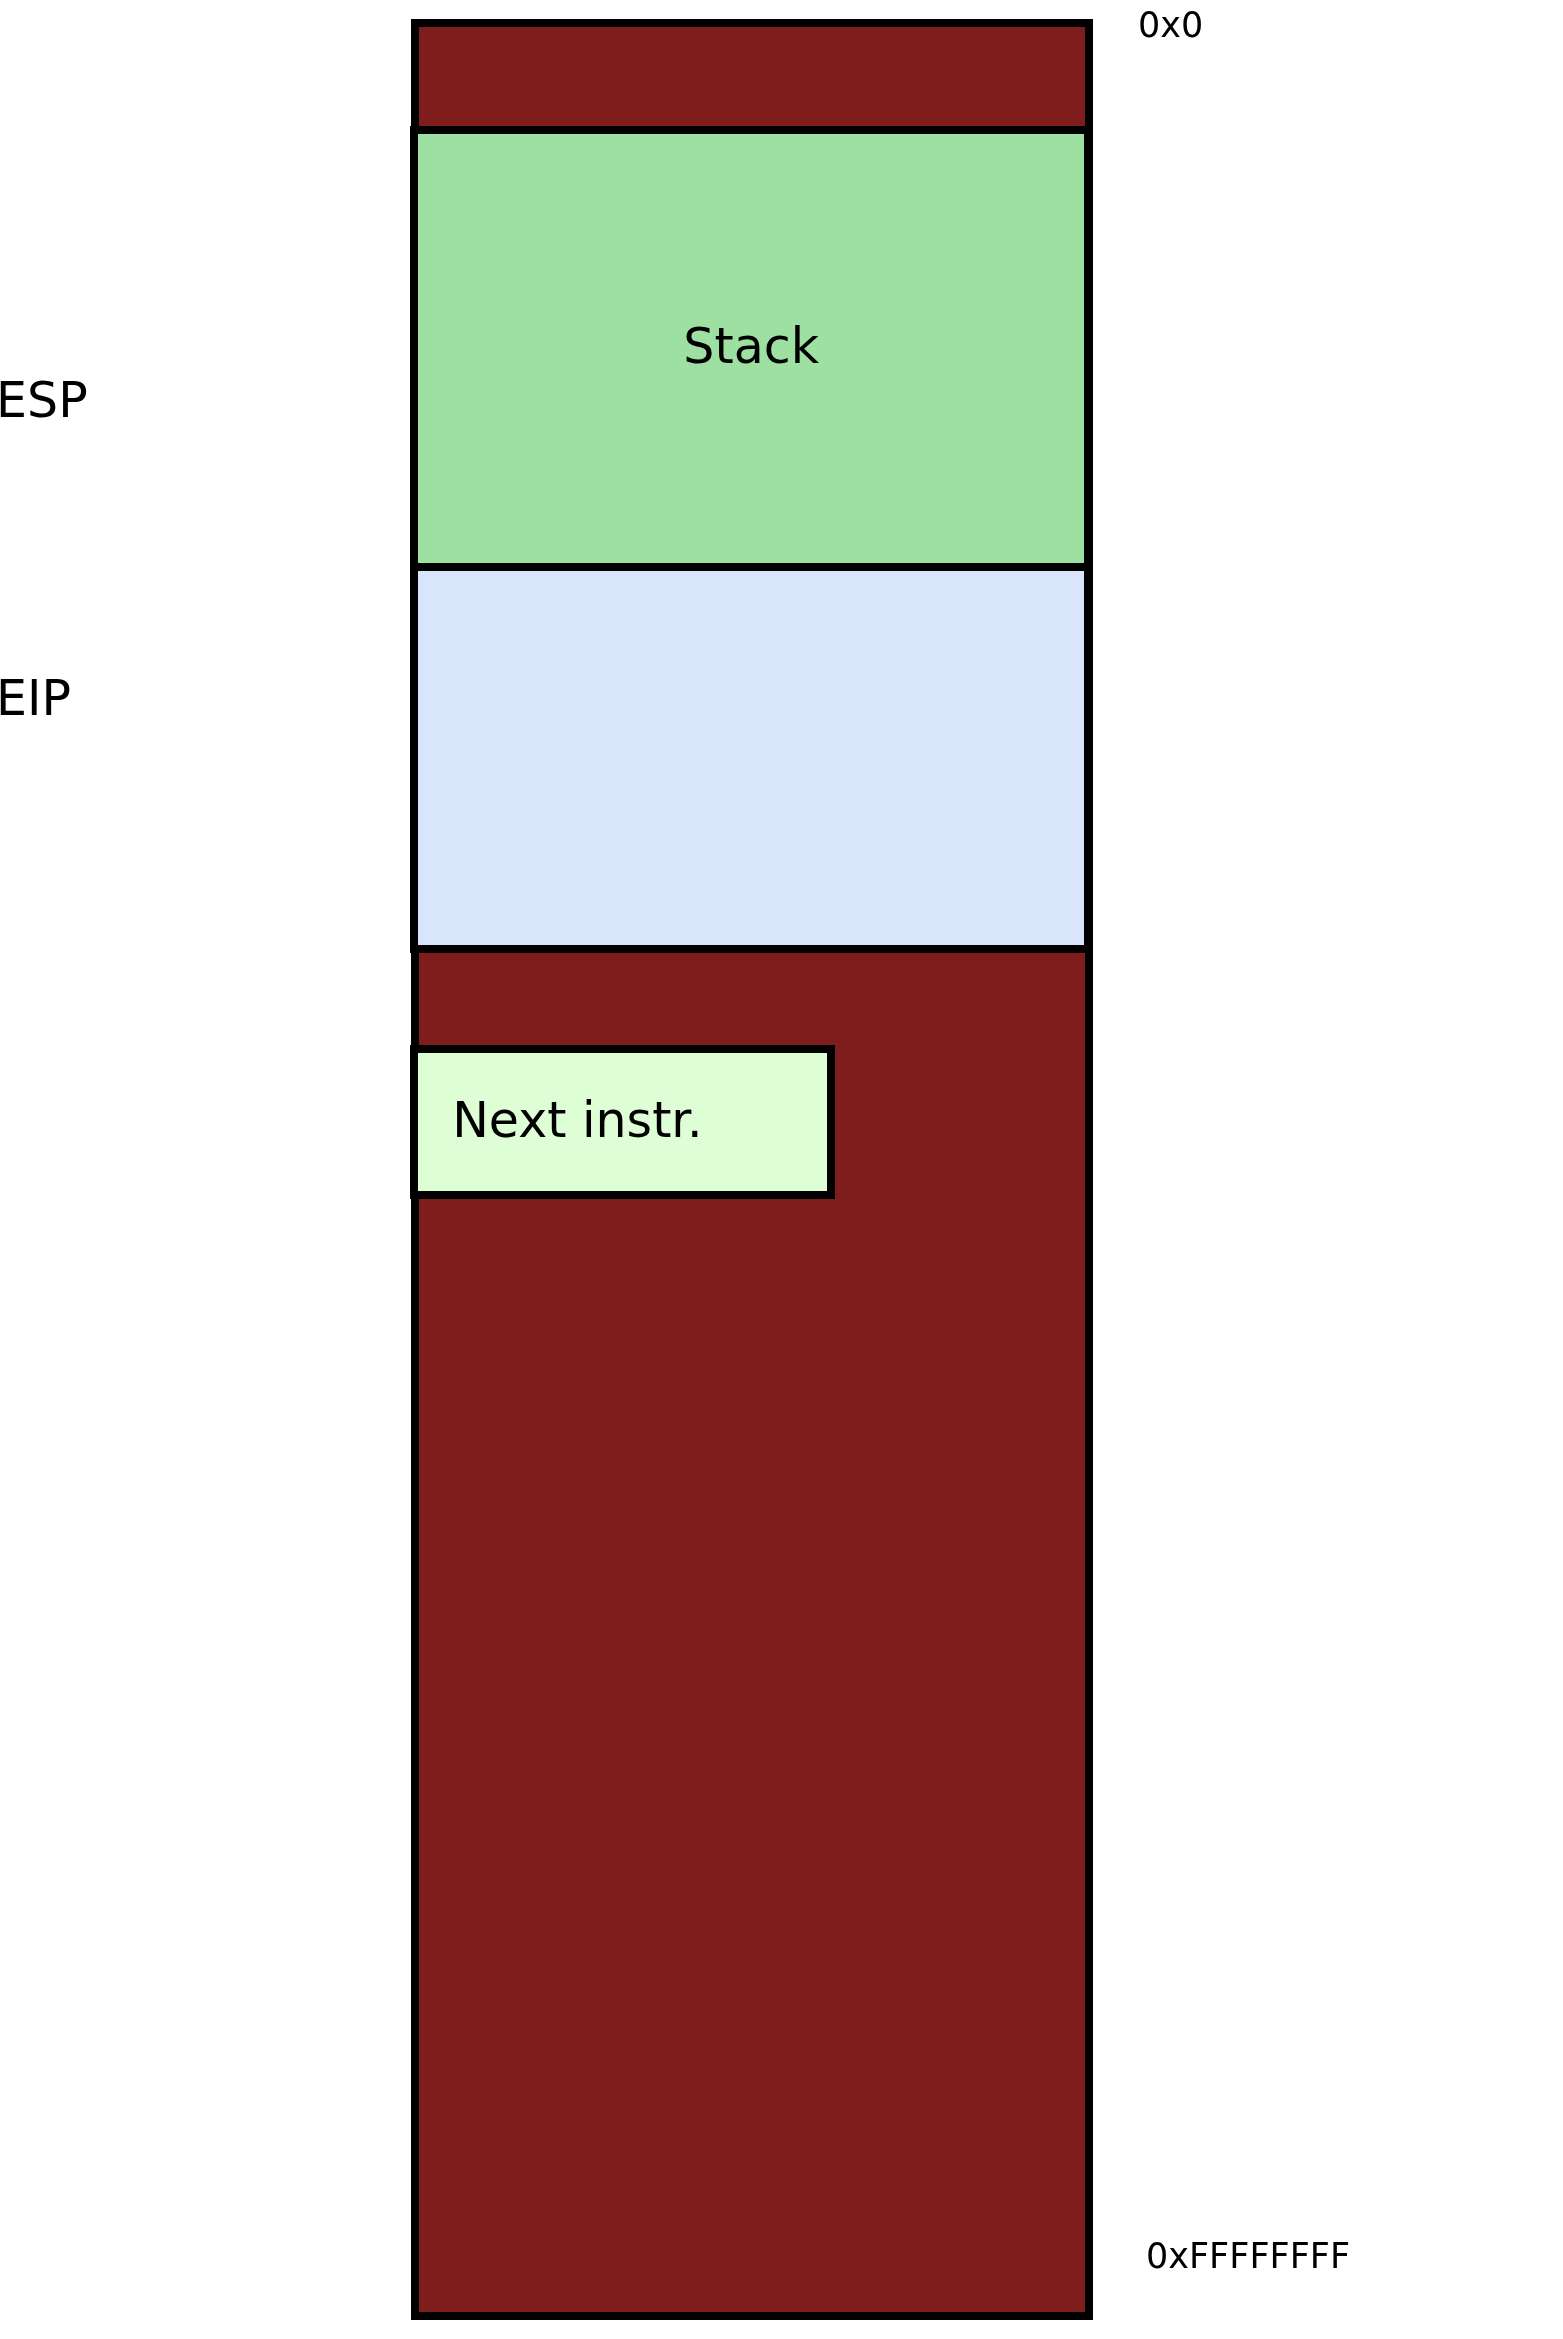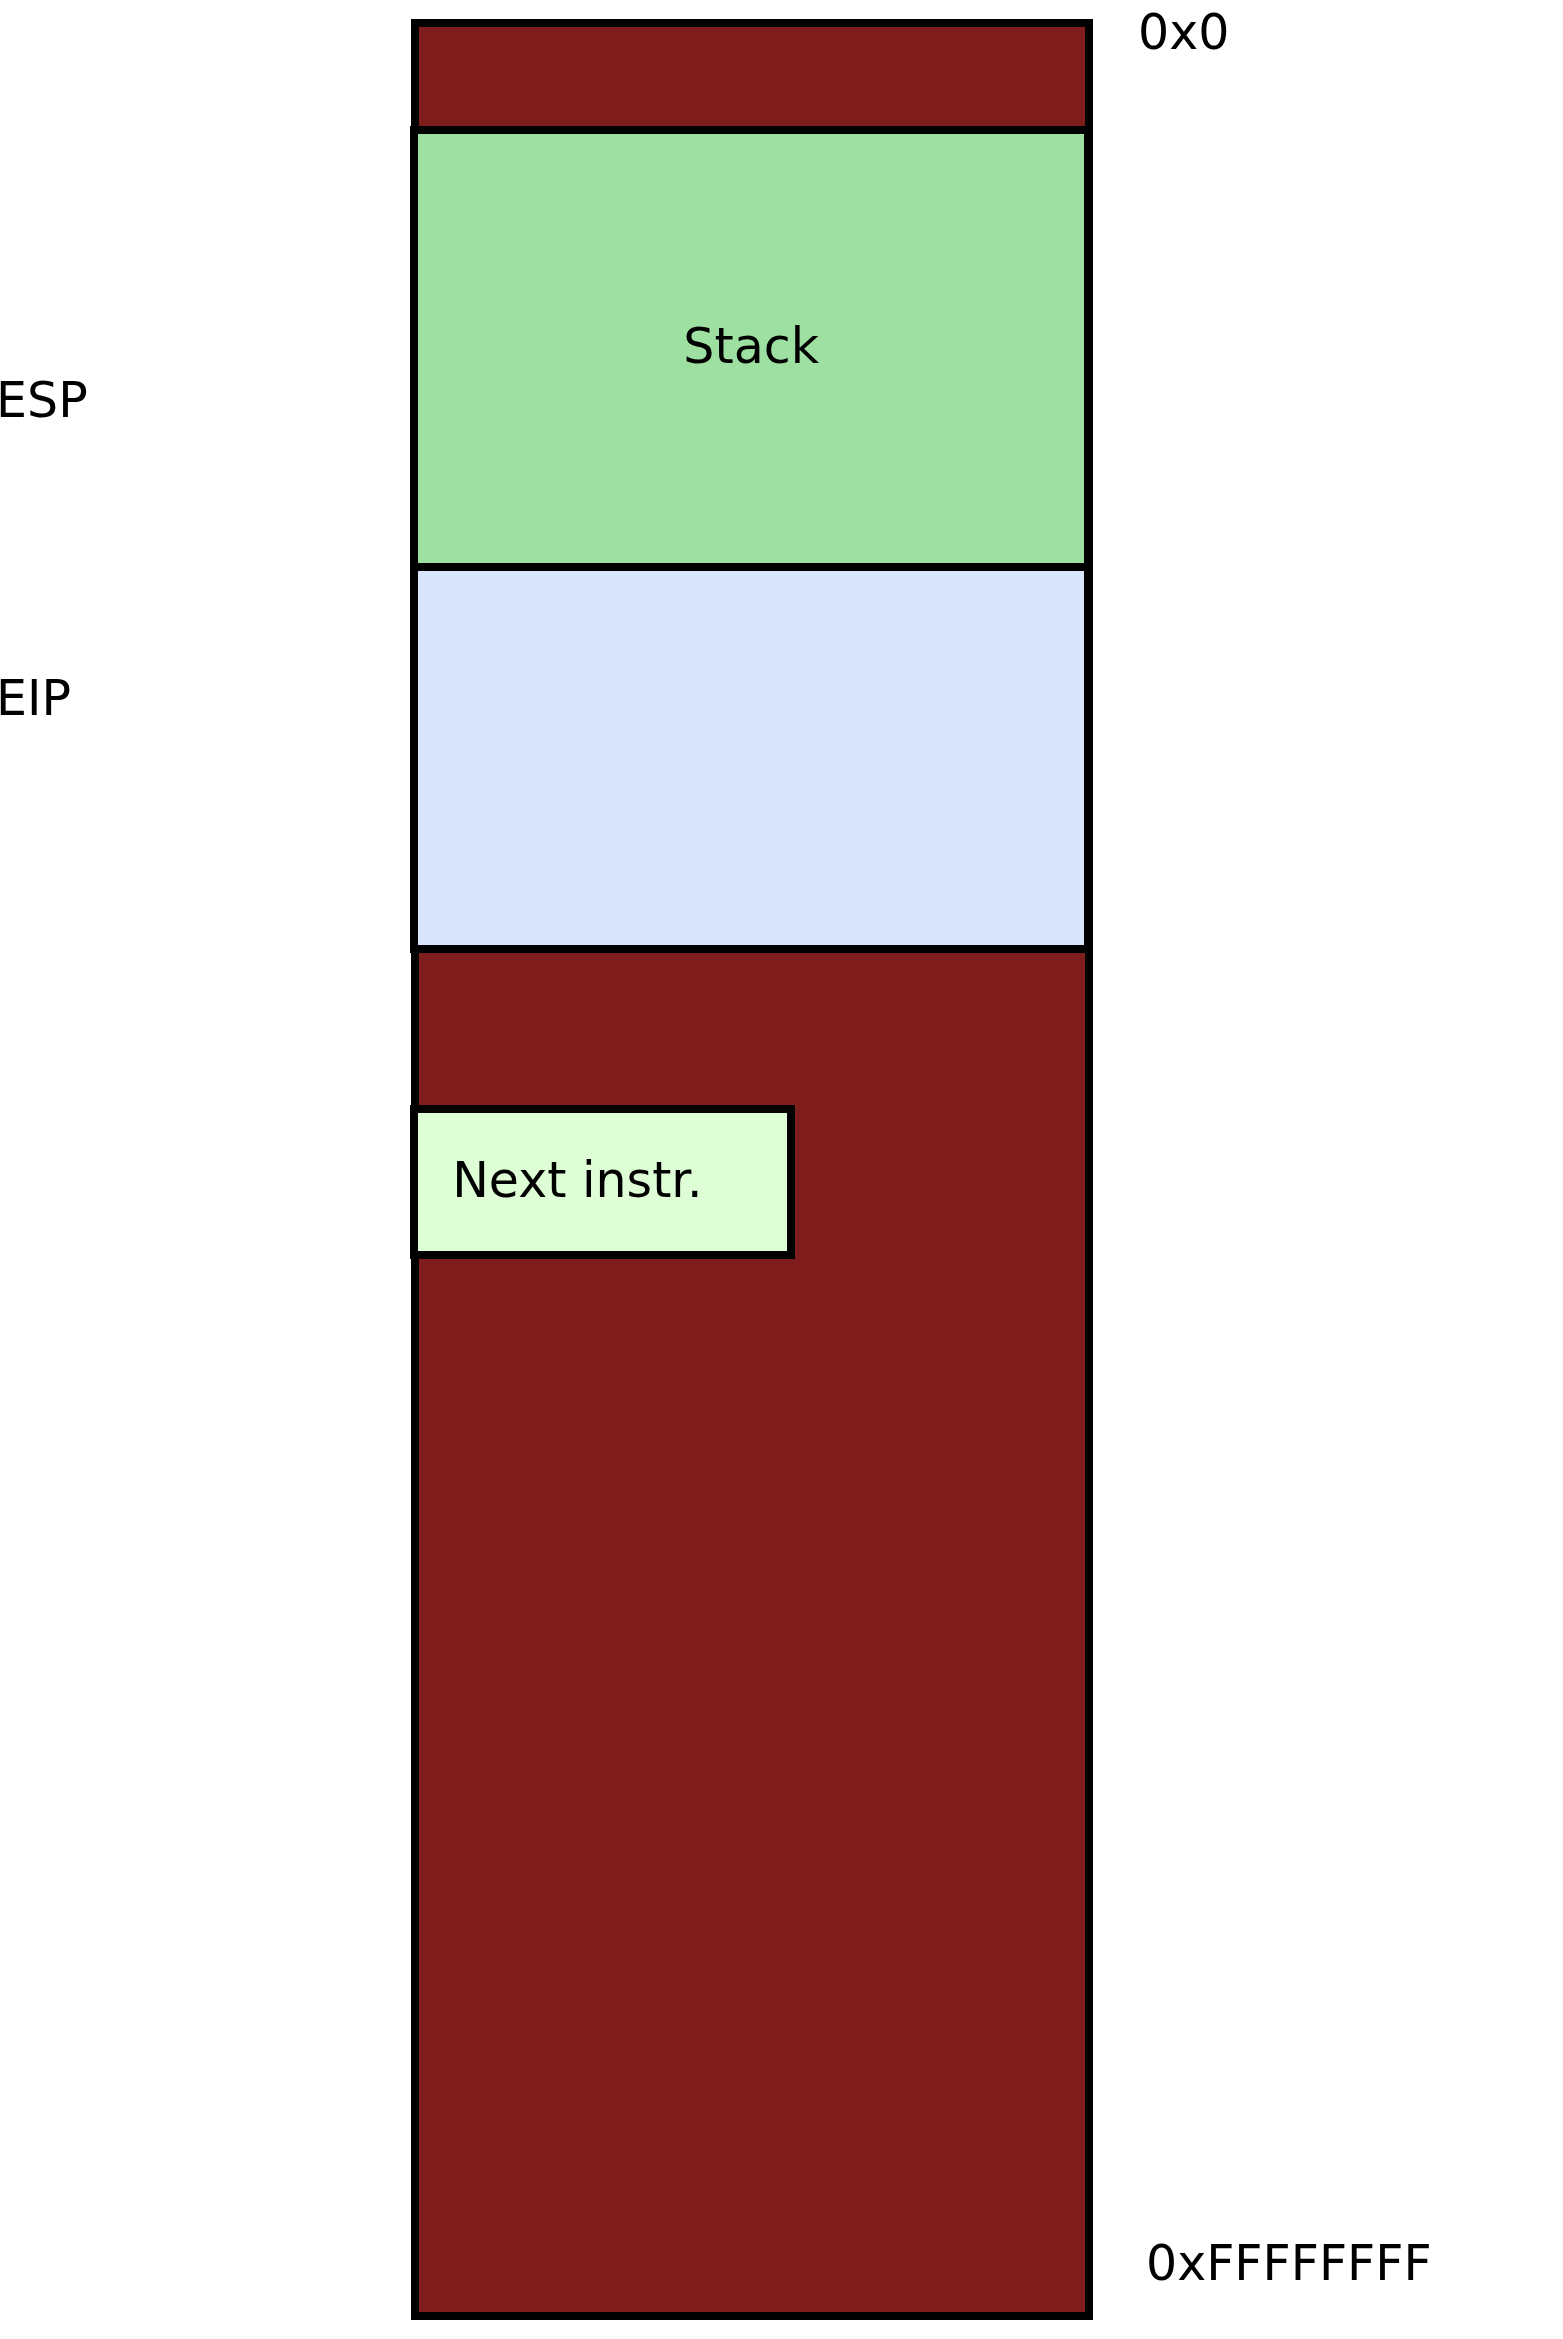--- a/index.html
+++ b/index.html
@@ -66,42 +66,42 @@
   }
 
   #seg-push {
     top: 918px;   
     height: 149px; 
     background: #defed6;
     justify-content: flex-start;
   }
 
   #seg-next {
-    top: 1078px;  
+    top: 1018px;  
     height: 154px; 
-    width: 385px;  
+    width: 425px;  
     background: #defed6;
     justify-content: flex-start;
     z-index: 3;
   }
 
   .seg-text {
     font-size: 49px;
     line-height: 1;
     color: #000000;
     white-space: nowrap;
   }
   #seg-stack .seg-text { padding-bottom: 3.9px; }
   #seg-push  .seg-text { padding-left: 34px; padding-bottom: 2px; }
   #seg-next  .seg-text { padding-left: 34px; padding-bottom: 2px; }
 
   
   .addr-label {
     position: absolute;
-    font-size: 49px;
+    font-size: 35px;
     line-height: 1;
     color: #000000;
     white-space: nowrap;
   }
   #addr-top    { left: 1138px; top: 7.8px; }
   #addr-bottom { left: 1146px; top: 2239px; }
 </style>
 </head>
 <body>
 

